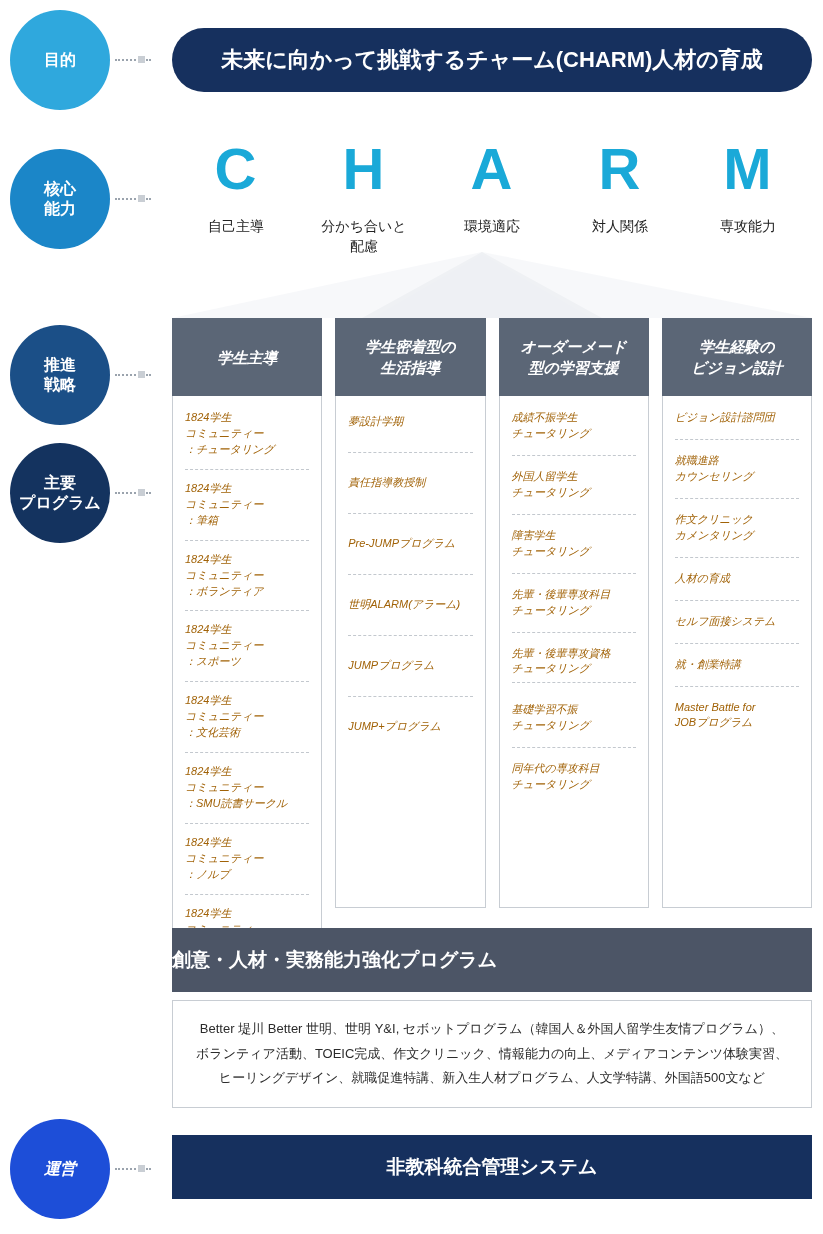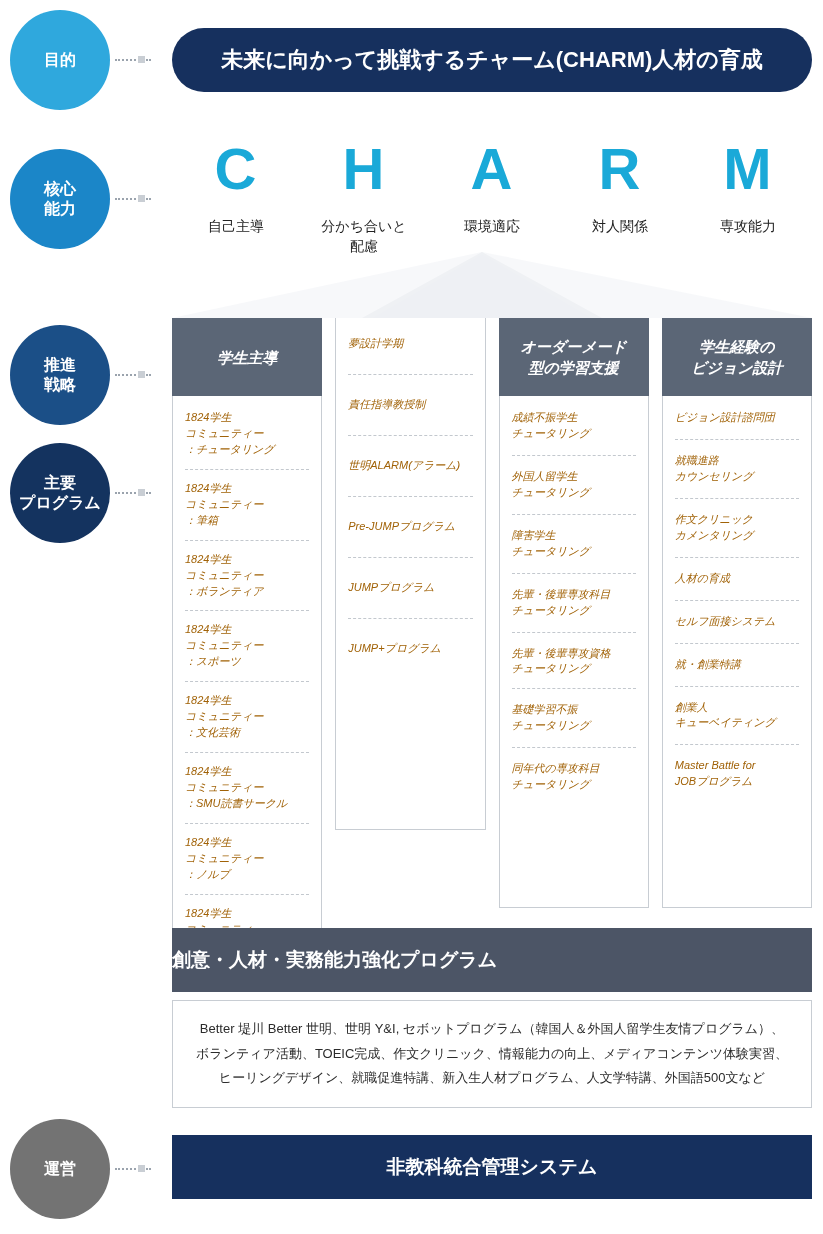--- a/index.html
+++ b/index.html
@@ -31,21 +31,21 @@
     color: #ffffff;
     font-size: 16px;
     font-weight: bold;
     line-height: 1.25;
     left: 10px;
   }
   .c-purpose   { top: 10px;   background: #2fa8dd; }
   .c-core      { top: 149px;  background: #1b86c8; }
   .c-strategy  { top: 325px;  background: #1b4f87; }
   .c-program   { top: 443px;  background: #14335f; }
-  .c-operation { top: 1119px; background: #737373; }
+  .c-operation { top: 1119px; background: #1d4ed8; font-style: italic; }
 
   .dots {
     position: absolute;
     left: 115px;
     width: 36px;
     height: 2px;
     border-top: 2px dotted #9aa3ad;
   }
   .dot-sq {
     position: absolute;
@@ -284,65 +284,65 @@
         <div class="item">1824学生
 コミュニティー
 ：ノルブ</div>
         <div class="item">1824学生
 コミュニティー
 ：就・創業</div>
       </div>
     </div>
 
     <div class="col">
+      <div class="col-head" style="white-space:pre-line">学生密着型の
+生活指導</div>
       <div class="col-body" style="padding-top:18px">
         <div class="item" style="padding-bottom:22px;margin-bottom:22px">夢設計学期</div>
         <div class="item" style="padding-bottom:22px;margin-bottom:22px">責任指導教授制</div>
+        <div class="item" style="padding-bottom:22px;margin-bottom:22px">Pre-JUMPプログラム</div>
         <div class="item" style="padding-bottom:22px;margin-bottom:22px">世明ALARM(アラーム)</div>
-        <div class="item" style="padding-bottom:22px;margin-bottom:22px">Pre-JUMPプログラム</div>
         <div class="item" style="padding-bottom:22px;margin-bottom:22px">JUMPプログラム</div>
         <div class="item">JUMP+プログラム</div>
       </div>
     </div>
 
     <div class="col">
       <div class="col-head" style="white-space:pre-line">オーダーメード
 型の学習支援</div>
       <div class="col-body">
         <div class="item" style="padding-bottom:13px;margin-bottom:13px">成績不振学生
 チュータリング</div>
         <div class="item" style="padding-bottom:13px;margin-bottom:13px">外国人留学生
 チュータリング</div>
         <div class="item" style="padding-bottom:13px;margin-bottom:13px">障害学生
 チュータリング</div>
         <div class="item" style="padding-bottom:13px;margin-bottom:13px">先輩・後輩専攻科目
 チュータリング</div>
-        <div class="item" style="padding-bottom:11px;margin-bottom:13px">先輩・後輩専攻資格
+        <div class="item" style="padding-bottom:5px;margin-bottom:19px">先輩・後輩専攻資格
 チュータリング</div>
         <div class="item" style="padding-bottom:13px;margin-bottom:13px">基礎学習不振
 チュータリング</div>
         <div class="item">同年代の専攻科目
 チュータリング</div>
       </div>
     </div>
 
     <div class="col">
       <div class="col-head" style="white-space:pre-line">学生経験の
 ビジョン設計</div>
       <div class="col-body">
         <div class="item" style="padding-bottom:13px;margin-bottom:13px">ビジョン設計諮問団</div>
         <div class="item" style="padding-bottom:13px;margin-bottom:13px">就職進路
 カウンセリング</div>
         <div class="item" style="padding-bottom:13px;margin-bottom:13px">作文クリニック
 カメンタリング</div>
         <div class="item" style="padding-bottom:13px;margin-bottom:13px">人材の育成</div>
         <div class="item" style="padding-bottom:13px;margin-bottom:13px">セルフ面接システム</div>
         <div class="item" style="padding-bottom:13px;margin-bottom:13px">就・創業特講</div>
-        <div class="item" style="padding-bottom:13px;margin-bottom:13px">創業人
-キューベイティング</div>
         <div class="item">Master Battle for
 JOBプログラム</div>
       </div>
     </div>
 
   </div>
 
   <div class="strength-head">
     <span>創意・人材・実務能力強化プログラム</span>
   </div>

